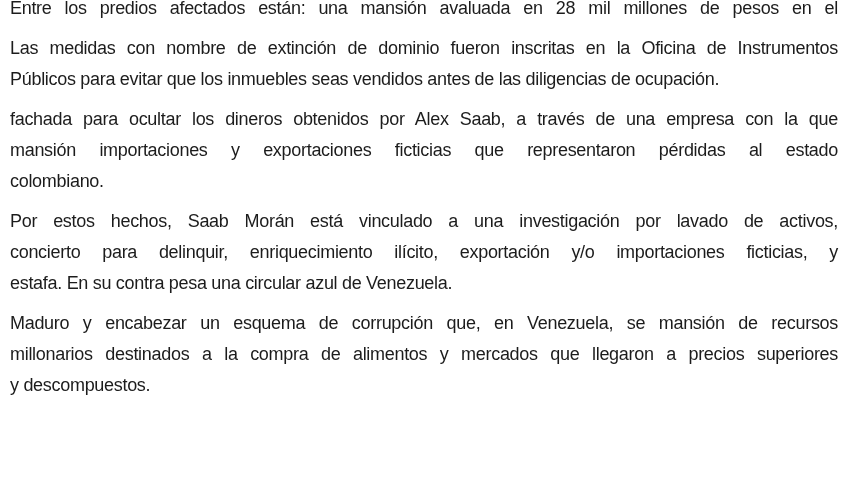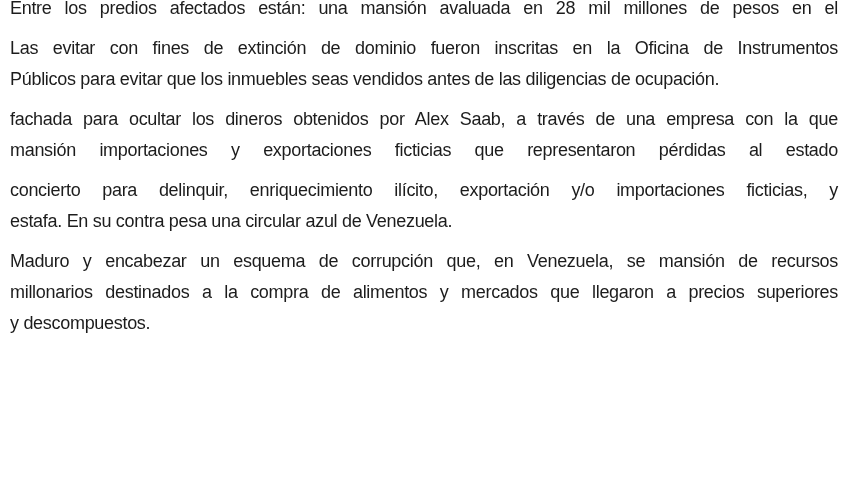--- a/index.html
+++ b/index.html
@@ -36,28 +36,30 @@
 </style>
 </head>
 <body>
 
 <div class="page">
   <div style="color: rgb(28, 28, 28);">
       <div class="paragraph">
         <div class="line">Entre los predios afectados están: una mansión avaluada en 28 mil millones de pesos en el</div>
       </div>
       <div class="paragraph">
-        <div class="line">Las evitar con fines de extinción de dominio fueron inscritas en la Oficina de Instrumentos</div>
+        <div class="line">Las medidas con nombre de extinción de dominio fueron inscritas en la Oficina de Instrumentos</div>
         <div class="line last">Públicos para evitar que los inmuebles seas vendidos antes de las diligencias de ocupación.</div>
       </div>
       <div class="paragraph">
         <div class="line">fachada para ocultar los dineros obtenidos por Alex Saab, a través de una empresa con la que</div>
         <div class="line">mansión importaciones y exportaciones ficticias que representaron pérdidas al estado</div>
+        <div class="line last">colombiano.</div>
       </div>
       <div class="paragraph">
+        <div class="line">Por estos hechos, Saab Morán está vinculado a una investigación por lavado de activos,</div>
         <div class="line">concierto para delinquir, enriquecimiento ilícito, exportación y/o importaciones ficticias, y</div>
         <div class="line last">estafa. En su contra pesa una circular azul de Venezuela.</div>
       </div>
       <div class="paragraph">
         <div class="line">Maduro y encabezar un esquema de corrupción que, en Venezuela, se mansión de recursos</div>
         <div class="line">millonarios destinados a la compra de alimentos y mercados que llegaron a precios superiores</div>
         <div class="line last">y descompuestos.</div>
       </div>
     </div>
 </div>

